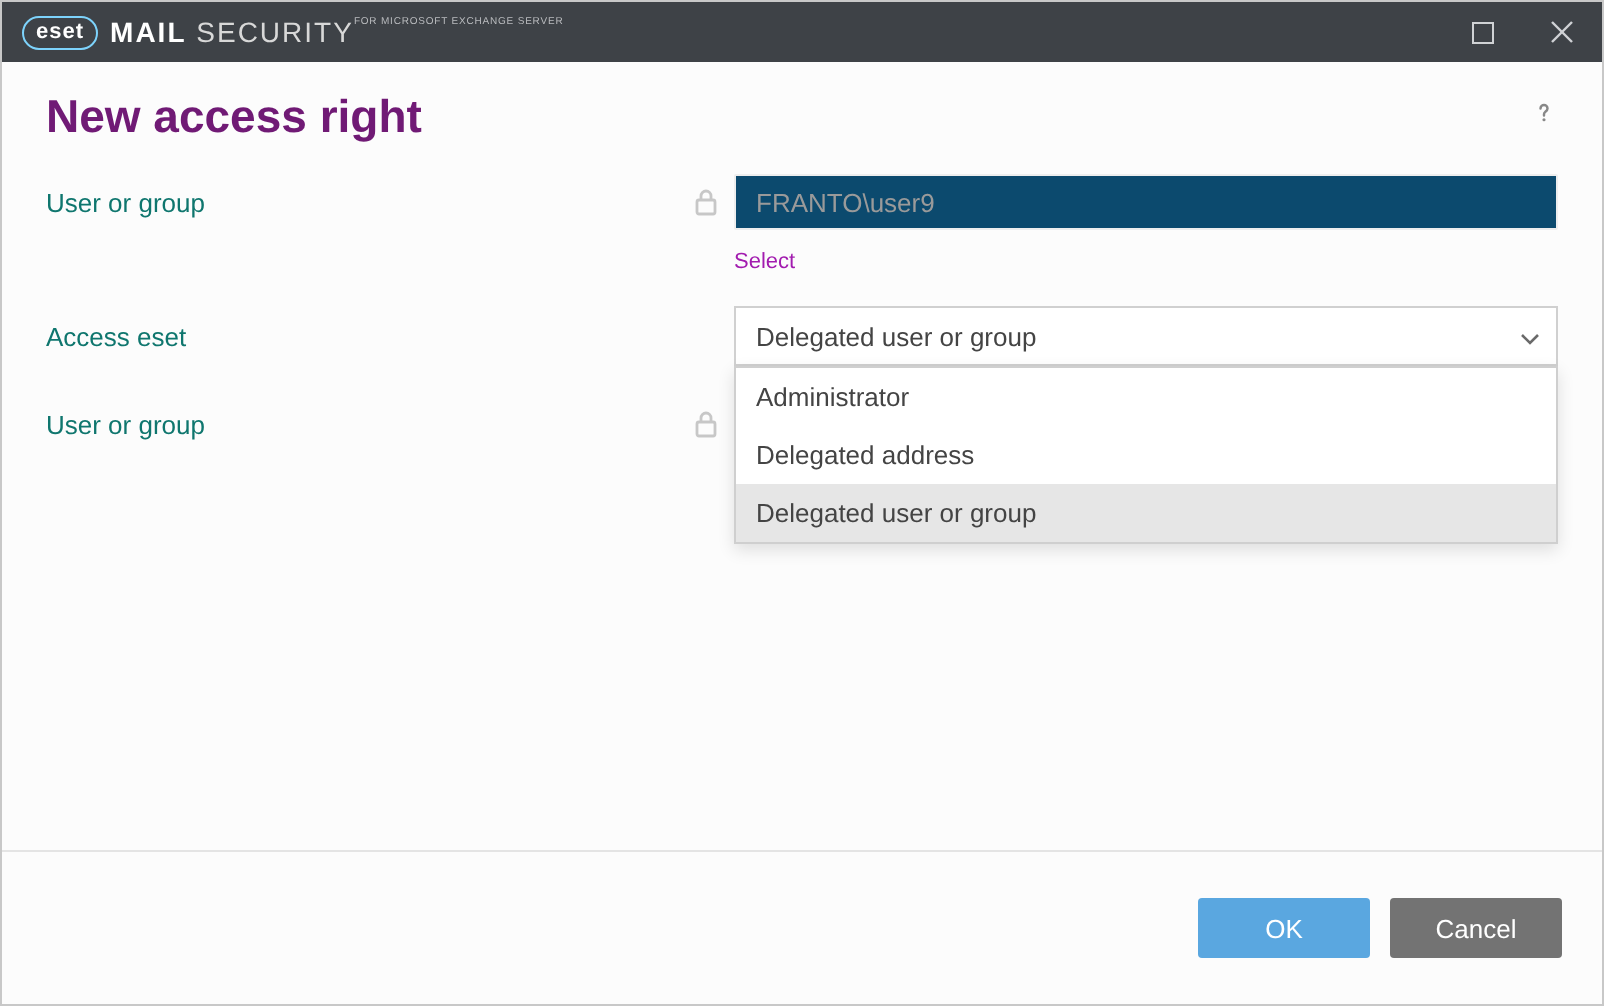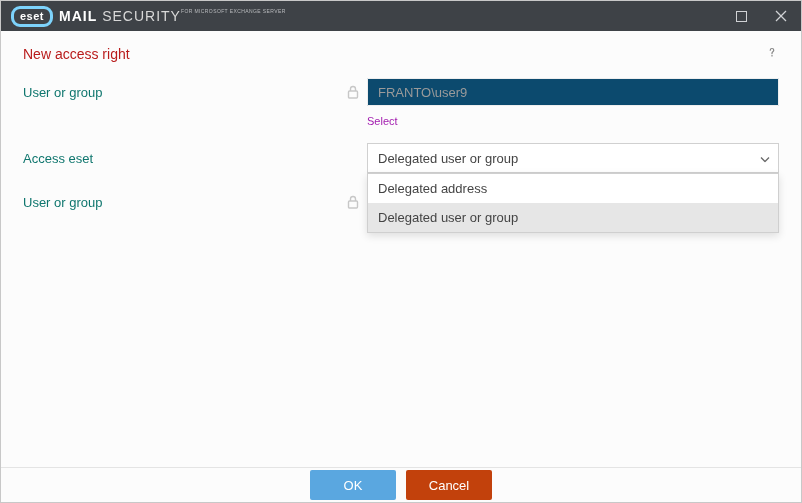--- a/index.html
+++ b/index.html
@@ -21,21 +21,21 @@
       background: #3e4247;
       color: #fff;
       height: 30px;
       display: flex;
       align-items: center;
       padding: 0 0 0 10px;
     }
     .brand { display: flex; align-items: center; gap: 6px; }
     .eset-pill {
       display: inline-flex; align-items: center;
-      border: 3px solid #7dd3fc; border-radius: 9px;
+      border: 1px solid #7dd3fc; border-radius: 9px;
       padding: 0 6px 1px 6px;
       font-size: 11px; font-weight: 700; letter-spacing: .5px;
       color: #fff; line-height: 14px;
     }
     .brand-text { line-height: 1; display: flex; flex-direction: row; }
     .brand-main { font-size: 14px; font-weight: 400; letter-spacing: 1px; }
     .brand-main .thin { font-weight: 300; color: #d8d8d8; }
     .brand-sub { font-size: 5px; letter-spacing: .4px; color: #b9bbbe; }
     .titlebar-spacer { flex: 1; }
     .win-btn {
@@ -48,21 +48,21 @@
     
     .content {
       flex: 1;
       background: #fcfcfc;
       display: flex;
       flex-direction: column;
     }
     .header-row {
       display: flex; align-items: center; padding: 14px 22px 4px 22px;
     }
-    .page-title { font-size: 14px; color: #b91c1c; font-weight: 400; flex: 1; }
+    .page-title { font-size: 23px; color: #701a75; font-weight: 700; flex: 1; }
     .help-icon { color: #888; font-size: 16px; }
 
     .form-area {
       padding: 10px 22px 0 22px;
     }
     .row {
       display: flex;
       align-items: center;
       min-height: 30px;
       margin-bottom: 10px;
@@ -136,38 +136,38 @@
       color: #444;
       cursor: pointer;
     }
     .dropdown-item.selected {
       background: #e6e6e6;
     }
 
     
     .footer {
       border-top: 1px solid #e4e4e4;
-      padding: 2px 20px;
-      display: flex;
-      justify-content: center;
+      padding: 23px 20px;
+      display: flex;
+      justify-content: flex-end;
       gap: 10px;
       background: #fcfcfc;
     }
     .btn {
       min-width: 86px;
       height: 30px;
       border: none;
       border-radius: 2px;
       font-size: 13px;
       color: #fff;
       cursor: pointer;
       padding: 0 18px;
     }
     .btn-primary { background: #5aa7e0; }
-    .btn-secondary { background: #c2410c; }
+    .btn-secondary { background: #737373; }
   </style>
 </head>
 <body>
 
 <div class="titlebar">
   <div class="brand">
     <span class="eset-pill">eset</span>
     <span class="brand-text">
       <span class="brand-main">
         <span style="font-weight:600;">MAIL</span>
@@ -226,20 +226,21 @@
       <div class="ctrl-col">
         <div class="select">
           <span>Delegated user or group</span>
           <span class="chev">
             <svg width="10" height="6" viewBox="0 0 10 6">
                 <path d="M1 1l4 4 4-4" fill="none" stroke="#6a6a6a" stroke-width="1.3"></path>
               </svg>
           </span>
         </div>
         <div class="dropdown">
+          <div class="dropdown-item">Administrator</div>
           <div class="dropdown-item">Delegated address</div>
           <div class="dropdown-item selected">Delegated user or group</div>
         </div>
       </div>
     </div>
 
     <div class="row" style="margin-top:14px;">
       <div class="label-col">User or group</div>
       <div class="lock-col">
         <svg width="12" height="14" viewBox="0 0 12 14">

